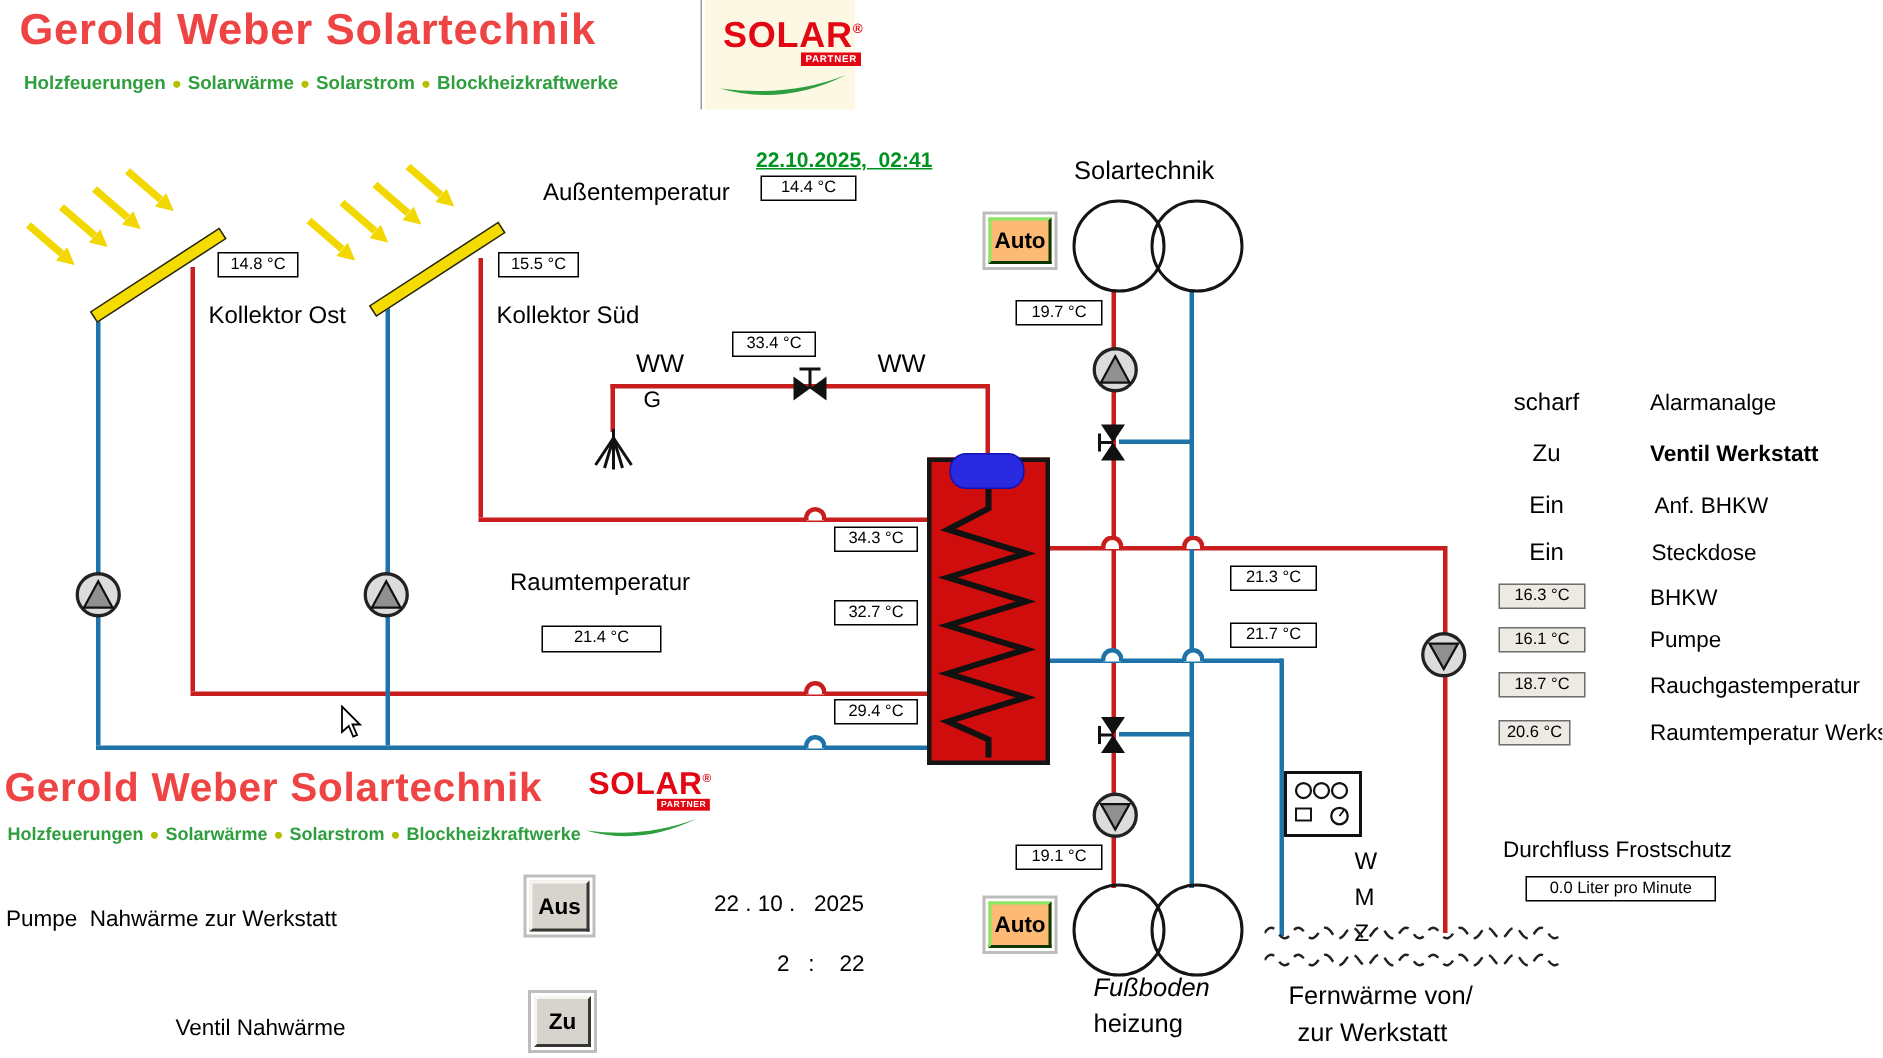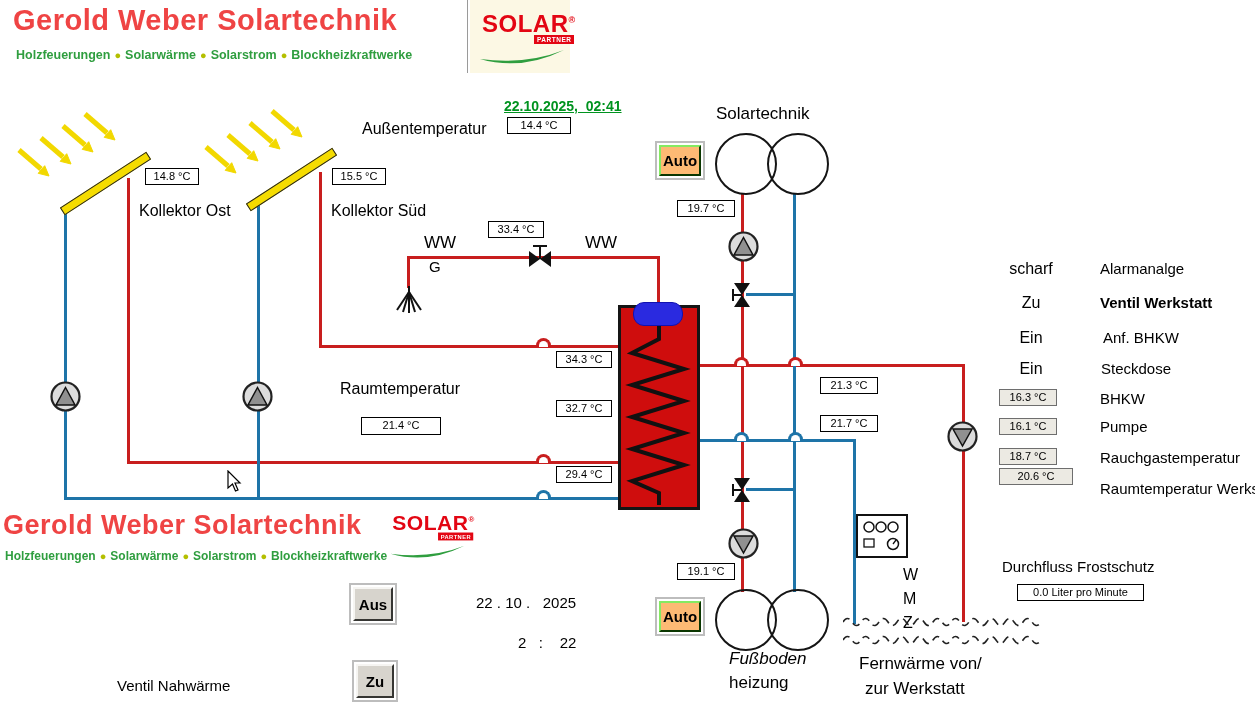--- a/index.html
+++ b/index.html
@@ -244,40 +244,41 @@
   <div class="lbl s15" style="left:1103px;top:329px;">Anf. BHKW</div>
   <div class="statew" style="left:999px;top:360px;">Ein</div>
   <div class="lbl s15" style="left:1101px;top:360px;">Steckdose</div>
 
   <div class="tbox gbox" style="left:999px;top:389px;width:58px;">16.3 °C</div>
   <div class="lbl s15" style="left:1100px;top:390px;">BHKW</div>
   <div class="tbox gbox" style="left:999px;top:418px;width:58px;">16.1 °C</div>
   <div class="lbl s15" style="left:1100px;top:418px;">Pumpe</div>
   <div class="tbox gbox" style="left:999px;top:448px;width:58px;">18.7 °C</div>
   <div class="lbl s15" style="left:1100px;top:449px;">Rauchgastemperatur</div>
-  <div class="tbox gbox" style="left:999px;top:468px;width:74px;">20.6 °C</div>
+  <div class="tbox gbox" style="left:999px;top:480px;width:48px;">20.6 °C</div>
   <div class="lbl s15" style="left:1100px;top:480px;">Raumtemperatur Werkstatt</div>
 
   <div class="lbl s15" style="left:1002px;top:558px;">Durchfluss Frostschutz</div>
   <div class="tbox" style="left:1017px;top:584px;width:127px;">0.0 Liter pro Minute</div>
 
   <div class="company" style="left:3px;top:510px;font-size:27px;">Gerold Weber Solartechnik</div>
   <div class="tagline" style="left:5px;top:549px;font-size:12px;">
     <span>Holzfeuerungen</span><span class="dot">●</span><span>Solarwärme</span><span class="dot">●</span><span>Solarstrom</span><span class="dot">●</span><span>Blockheizkraftwerke</span>
   </div>
   <div class="abs" style="left:387px;top:507px;transform:scale(0.88);transform-origin:0 0;">
     <div class="solar-inner">
       <div class="solarword"><span>SOLAR</span><sup>®</sup></div>
       <div class="partner">PARTNER</div>
       <svg class="abs" style="left:2px;top:40px;" width="88" height="20" viewBox="0 0 88 20">
         <path d="M2,13 Q44,25 86,4 Q48,19 2,13 Z" fill="#2f9e3f"></path>
       </svg>
     </div>
   </div>
 
+  <div class="lbl s15 pre" style="left:4px;top:604px;">Pumpe  Nahwärme zur Werkstatt</div>
   <div class="btn gray" style="left:353px;top:587px;width:40px;height:34px;">Aus</div>
   <div class="lbl s15 pre" style="left:476px;top:594px;">22 . 10 .   2025</div>
   <div class="lbl s15 pre" style="left:518px;top:634px;">2   :    22</div>
   <div class="lbl s15" style="left:117px;top:677px;">Ventil Nahwärme</div>
   <div class="btn gray" style="left:356px;top:664px;width:38px;height:34px;">Zu</div>
 
   <svg class="abs" style="left:227px;top:470px;" width="16" height="22" viewBox="0 0 16 22">
     <path d="M1,1 L1,18 L5.5,14 L8.5,21 L11,20 L8,13 L13,13 Z" fill="#fff" stroke="#000" stroke-width="1.2"></path>
   </svg>
 

